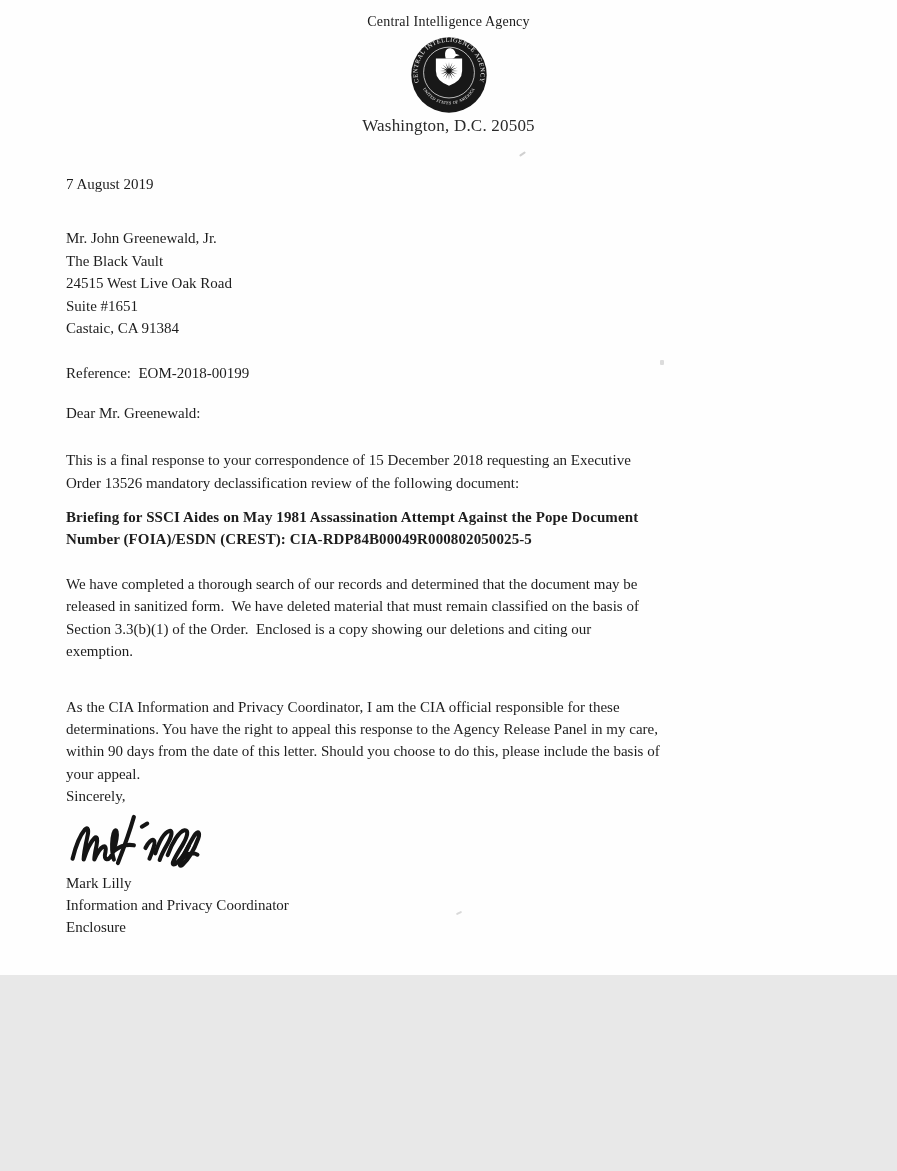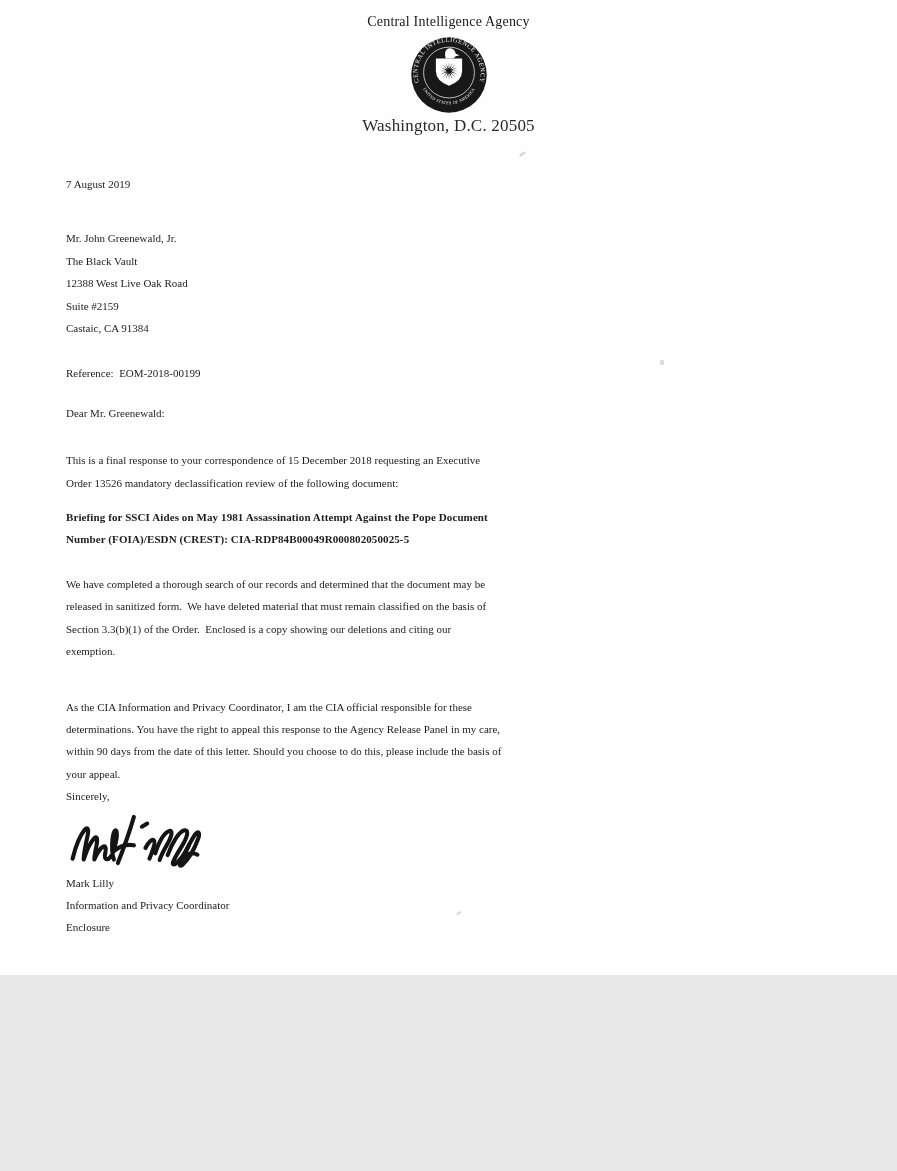--- a/index.html
+++ b/index.html
@@ -13,21 +13,21 @@
     font-family:"Liberation Serif","DejaVu Serif",serif;
     color:#1d1d1d;
   }
   
   .letterhead{padding-top:13px;text-align:center;}
   .agency-name{font-size:14px;letter-spacing:.2px;line-height:18px;color:#1a1a1a;}
   .seal-wrap{margin:3px auto 3px auto;width:82px;height:82px;}
   .seal-wrap svg{display:block;}
   .hq-line{font-size:17px;line-height:14px;color:#2a2a2a;letter-spacing:.2px;}
   
-  .letter{margin:40px 20px 0 66px;font-size:11px;line-height:22.4px;}
+  .letter{margin:40px 20px 0 66px;font-size:15px;line-height:22.4px;}
   .pre{white-space:pre;}
   .date-line{margin:0;}
   .recipient-block{margin-top:32px;}
   .reference-line{margin-top:23px;}
   .salutation-line{margin-top:17px;}
   .para-1{margin-top:25px;}
   .subject-block{margin-top:12px;font-weight:bold;letter-spacing:.1px;}
   .para-2{margin-top:22px;}
   .para-3{margin-top:33px;}
   .valediction-line{margin-top:17px;}
@@ -77,22 +77,22 @@
     <div class="hq-line">Washington, D.C. 20505</div>
   </div>
 
   <div class="letter">
 
     <div class="date-line">7 August 2019</div>
 
     <div class="recipient-block">
       <div>Mr. John Greenewald, Jr.</div>
       <div>The Black Vault</div>
-      <div>12388 West Live Oak Road</div>
-      <div>Suite #2159</div>
+      <div>24515 West Live Oak Road</div>
+      <div>Suite #1651</div>
       <div>Castaic, CA 91384</div>
     </div>
 
     <div class="reference-line pre">Reference:  EOM-2018-00199</div>
 
     <div class="salutation-line">Dear Mr. Greenewald:</div>
 
     <div class="para-1 pre">This is a final response to your correspondence of 15 December 2018 requesting an Executive
 Order 13526 mandatory declassification review of the following document:</div>
 

